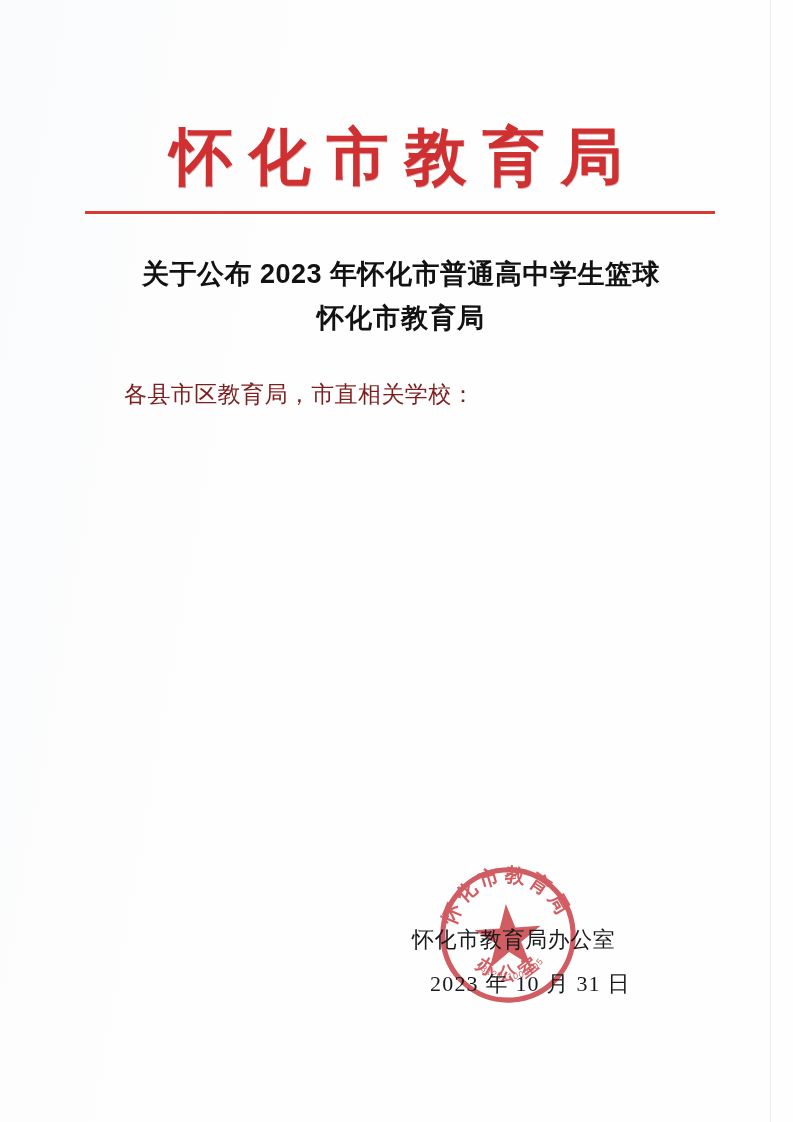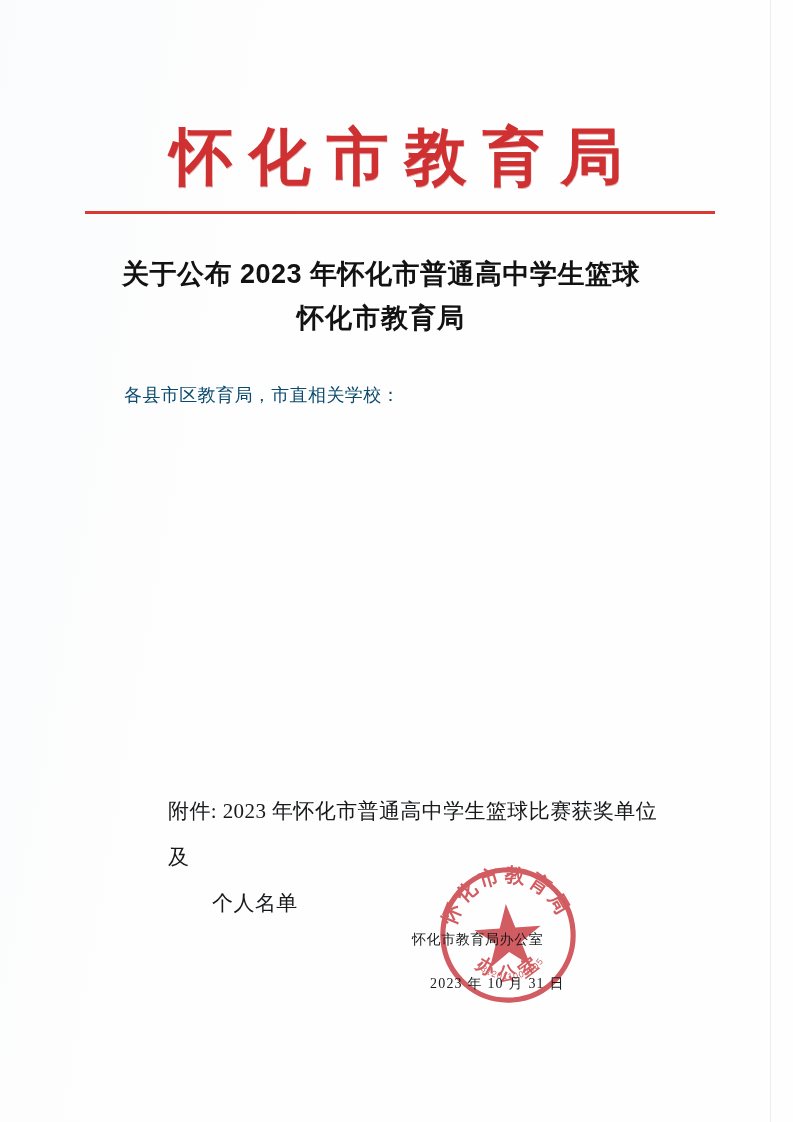--- a/index.html
+++ b/index.html
@@ -62,43 +62,43 @@
     left: 85px;
     width: 630px;
     height: 3px;
     background: #d83a33;
   }
 
   
   .doc-title {
     position: absolute;
     top: 252px;
-    left: 96px;
+    left: 116px;
     width: 570px;
     text-align: center;
     font-family: "Liberation Sans", "DejaVu Sans", sans-serif;
     font-weight: bold;
     font-size: 27px;
     line-height: 44px;
     letter-spacing: 0.5px;
     color: #121212;
   }
   .doc-title .tline { display: block; }
   .doc-title .tline-2 { letter-spacing: 1px; }
 
   
   .body-block {
     position: absolute;
     top: 372px;
     left: 124px;
     width: 554px;
-    font-size: 18px;
+    font-size: 23px;
     line-height: 46px;
     letter-spacing: 0.4px;
-    color: #0c4a6e;
+    color: #7f1d1d;
     text-align: justify;
     text-justify: inter-ideograph;
   }
   .salutation {
     margin: 0 0 0 0;
     text-align: left;
   }
   .para {
     margin: 0;
     text-indent: 2em;
@@ -118,21 +118,21 @@
     display: block;
     padding-left: 2.1em;
   }
 
   
   .signature {
     position: absolute;
     top: 918px;
     left: 412px;
     width: 230px;
-    font-size: 14px;
+    font-size: 22px;
     line-height: 44px;
     letter-spacing: 0.6px;
     color: #18191b;
     z-index: 4;
   }
   .sig-office { display: block; }
   .sig-date {
     display: block;
     padding-left: 18px;
     letter-spacing: 1.2px;
@@ -166,24 +166,20 @@
 
   <div class="doc-title">
     <span class="tline tline-1">关于公布 2023 年怀化市普通高中学生篮球</span>
     <span class="tline tline-2">怀化市教育局</span>
   </div>
 
   <div class="body-block">
     <p class="salutation">各县市区教育局，市直相关学校：</p>
   </div>
 
-  <div class="attachment">
-    <span>附件: 2023 年怀化市普通高中学生篮球比赛获奖单位及</span>
-    <span class="aline-2">个人名单</span>
-  </div>
 
   <div class="seal">
     <svg viewBox="0 0 200 200" xmlns="http://www.w3.org/2000/svg">
       <defs>
         <path id="arcTop" d="M 28,100 A 72,72 0 0 1 172,100"></path>
         <path id="arcBottom" d="M 40,100 A 60,60 0 0 0 160,100"></path>
       </defs>
       <circle cx="100" cy="100" r="88" fill="none" stroke="#c8393f" stroke-width="7"></circle>
       <polygon points="100,58 110.6,90.5 144.8,90.5 117.1,110.6 127.7,143.1 100,123 72.3,143.1 82.9,110.6 55.2,90.5 89.4,90.5" fill="#c8393f"></polygon>
       <text font-family="'Liberation Serif','DejaVu Serif',serif" font-size="27" font-weight="bold" fill="#c8393f" letter-spacing="5">

